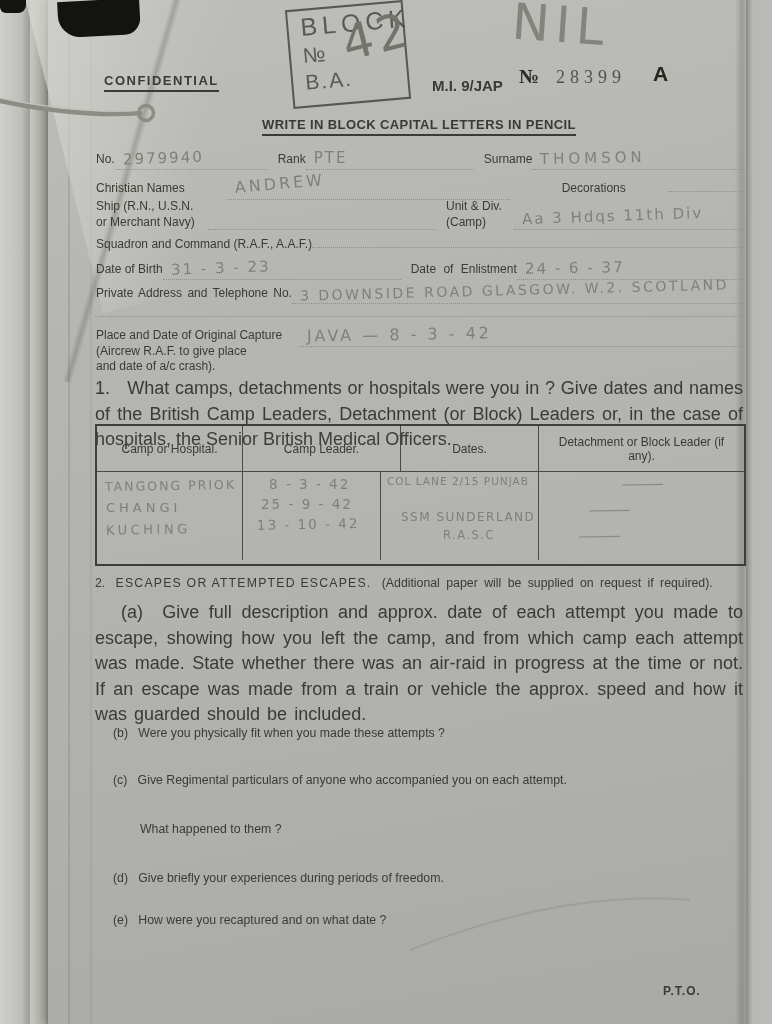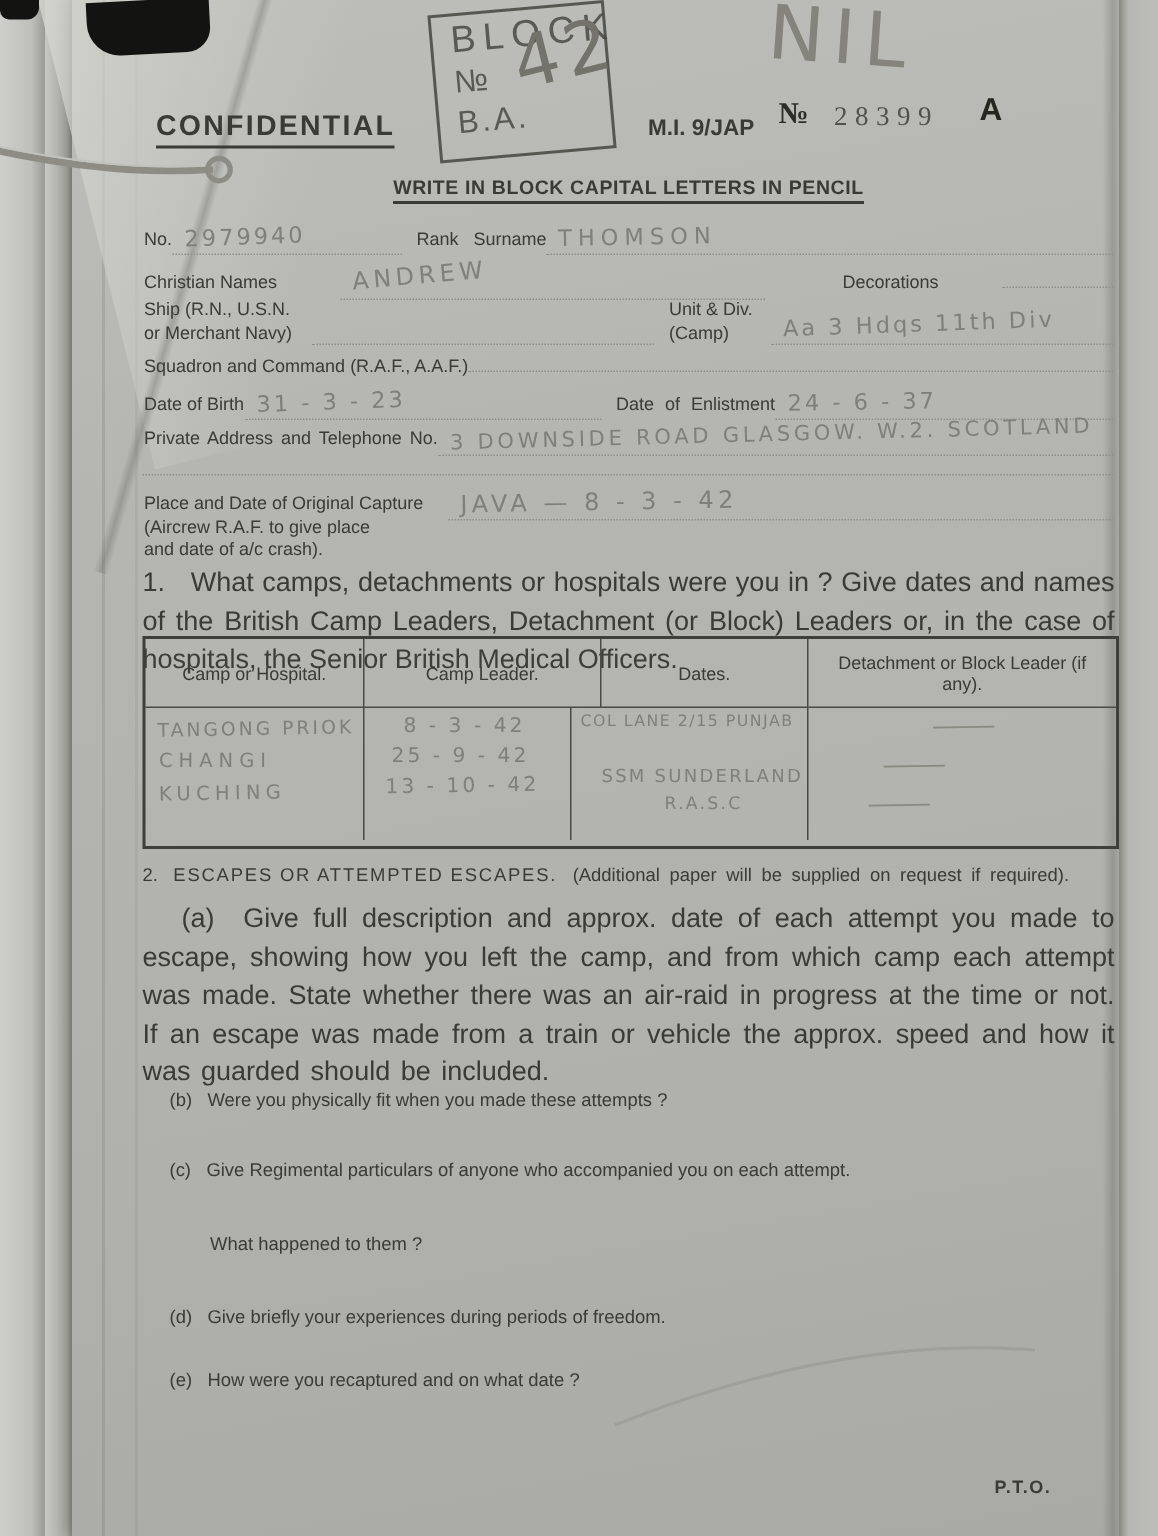--- a/index.html
+++ b/index.html
@@ -84,21 +84,21 @@
 
 <div class="blob" style="left:58px;top:0;width:82px;height:36px;border-radius:0 0 16px 22px;transform:rotate(-3deg);"></div>
 <div class="blob" style="left:0;top:0;width:26px;height:13px;border-radius:0 0 8px 6px;"></div>
 
 <svg class="abs" style="left:-4px;top:84px;" width="180" height="56">
   <path d="M0,16 C 55,28 105,32 146,29" fill="none" stroke="#8d8d85" stroke-width="4.5"></path>
   <path d="M0,13 C 55,25 105,29 146,26" fill="none" stroke="#c2c2bc" stroke-width="1.4"></path>
   <circle cx="150" cy="29" r="7.5" fill="none" stroke="#8d8d85" stroke-width="3.5"></circle>
 </svg>
 
-<div class="abs pr bold" style="left:104px;top:72px;font-size:19px;letter-spacing:1.5px;">
+<div class="abs pr bold" style="left:104px;top:72px;font-size:13px;letter-spacing:1.5px;">
   <span class="underl">CONFIDENTIAL</span>
 </div>
 
 <div class="abs" style="left:289px;top:5px;width:118px;height:99px;border:2.5px solid rgba(62,62,56,.8);transform:rotate(-5deg);padding:2px 0 0 12px;box-sizing:border-box;">
   <div style="font-size:25px;letter-spacing:5px;color:rgba(68,68,62,.82);">BLOCK</div>
   <div style="font-size:21px;letter-spacing:2px;color:rgba(68,68,62,.82);margin-top:2px;">№</div>
   <div style="font-size:21px;letter-spacing:2px;color:rgba(68,68,62,.82);margin-top:3px;">B.A.</div>
 </div>
 <div class="abs hw" style="left:342px;top:8px;font-size:48px;letter-spacing:4px;color:#73736b;transform:rotate(-14deg);">42</div>
 
@@ -110,20 +110,21 @@
 <div class="abs bold" style="left:653px;top:62px;font-size:21px;color:#26261f;">A</div>
 
 <div class="abs pr bold" style="left:96px;top:116px;width:646px;text-align:center;font-size:13px;letter-spacing:.4px;">
   <span class="underl">WRITE IN BLOCK CAPITAL LETTERS IN PENCIL</span>
 </div>
 
 <div class="frow pr" style="top:148px;">
   <span>No.</span>
   <span class="fval" style="flex:0 0 140px;"><span class="hw rot" style="font-size:15px;transform:rotate(-2deg);">2979940</span></span>
   <span class="lblgap">Rank</span>
+  <span class="fval" style="flex:0 0 155px;"><span class="hw rot" style="font-size:15px;">PTE</span></span>
   <span class="lblgap">Surname</span>
   <span class="fval grow"><span class="hw rot" style="font-size:15px;letter-spacing:4px;transform:rotate(-1deg);">THOMSON</span></span>
 </div>
 
 <div class="frow pr" style="top:176px;gap:42px;">
   <span>Christian Names</span>
   <span class="fval" style="flex:0 0 270px;"><span class="hw rot" style="font-size:16px;letter-spacing:3px;transform:rotate(-5deg) translateY(-3px);">ANDREW</span></span>
   <span class="lblgap">Decorations</span>
   <span class="fval grow"><span class="hw"></span></span>
 </div>

